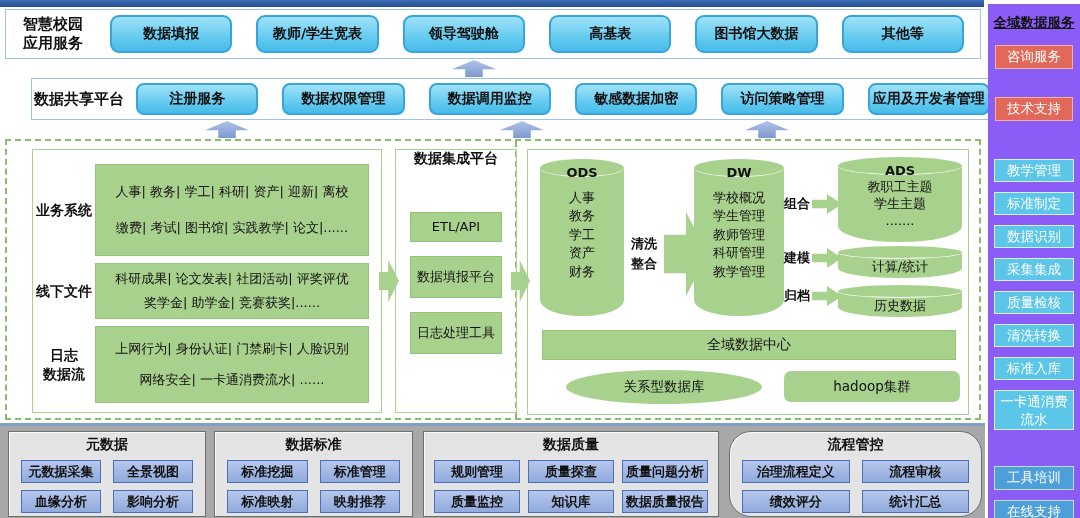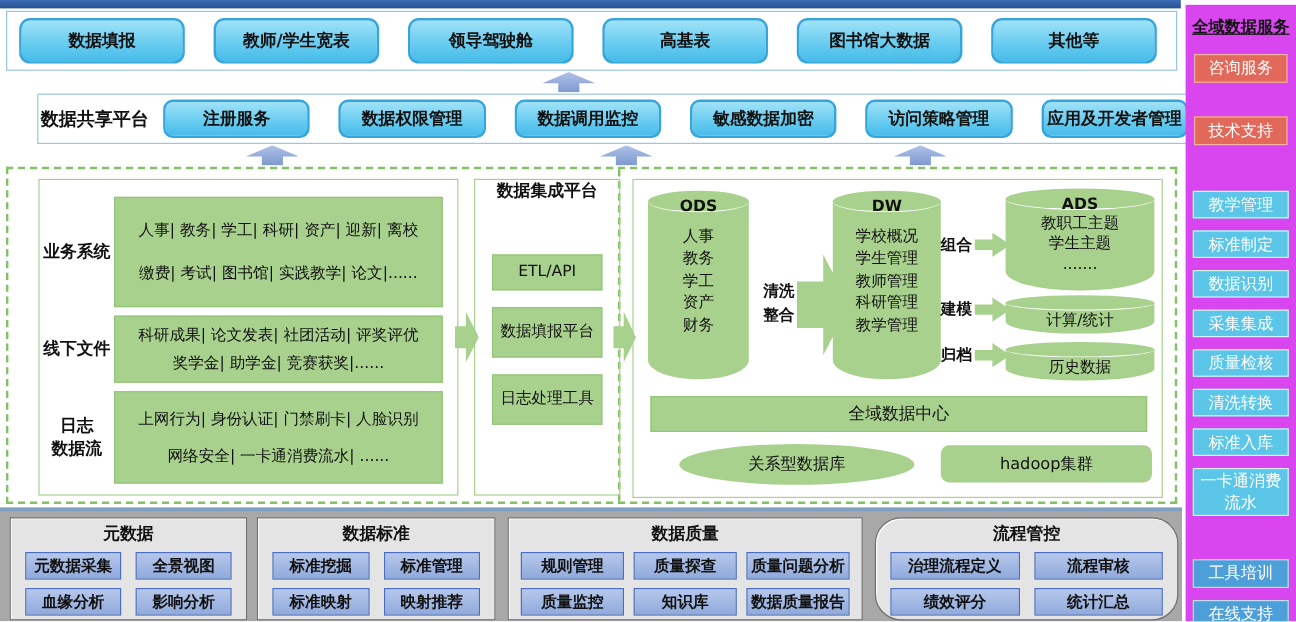--- a/index.html
+++ b/index.html
@@ -73,21 +73,21 @@
   .dw  { left:166px; top:18px; width:90px; height:148px; }
   .ads { left:310px; top:16px; width:124px; height:76px; }
   .ads .cyl-body { margin-top:1px; line-height:1.3; }
   .cyl-s { position:absolute; background:#A9D18E; border-radius:0 0 48% 48% / 0 0 10px 10px;
     display:flex; align-items:center; justify-content:center; font-size:13px; padding-top:4px; box-sizing:border-box; }
   .cyl-s::before { content:""; position:absolute; left:0; top:-6px; width:100%; height:13px;
     background:#A9D18E; border-radius:50%; border-bottom:1.5px solid #ffffff; box-sizing:border-box; }
   .calc { left:310px; top:102px; width:124px; height:26px; }
   .hist { left:310px; top:141px; width:124px; height:26px; }
 
-  .etl-label { position:absolute; left:103px; top:84px; width:36px; text-align:center;
+  .etl-label { position:absolute; left:103px; top:84px; width:36px; text-align:left;
     font-size:13px; font-weight:600; white-space:pre-line; line-height:1.5; }
   .barr { position:absolute; left:136px; top:62px; width:44px; height:84px; background:#A9D18E;
     clip-path:polygon(0 27%,50% 27%,50% 0,100% 50%,50% 100%,50% 73%,0 73%); }
   .branch { position:absolute; left:256px; display:flex; align-items:center; }
   .b0 { top:42px; } .b1 { top:96px; } .b2 { top:134px; }
   .bl { font-size:13px; font-weight:600; }
   .sarr { width:30px; height:24px; margin-left:2px; background:#A9D18E;
     clip-path:polygon(0 32%,50% 32%,50% 8%,100% 50%,50% 92%,50% 68%,0 68%); }
 
   .dcbar { position:absolute; left:14px; top:180px; width:414px; height:30px; background:#A9D18E; border:1px solid #95c478;
@@ -107,40 +107,44 @@
   .p3 { left:423px; width:296px; }
   .p4 { left:729px; width:253px;border-radius:22px; }
   .panel-title { text-align:center; font-weight:bold; font-size:14px; margin-top:4px; }
   .pgrid { display:grid; gap:7px 12px; padding:6px 12px 0; }
   .cols2 { grid-template-columns:1fr 1fr; }
   .cols3 { grid-template-columns:86px 86px 1fr; gap:7px 8px; padding:6px 10px 0; }
   .pbox { height:23px; background:linear-gradient(180deg,#b7c7ea,#8FAADC); border:1px solid #4b6fbe;
     display:flex; align-items:center; justify-content:center; font-size:13px; font-weight:600; box-sizing:border-box; }
 
   
-  .sidebar { position:absolute; left:988px; top:4px; width:92px; height:514px; background:#d946ef; }
+  .sidebar { position:absolute; left:988px; top:4px; width:92px; height:514px; background:#8b5cf6; }
   .sb-title { font-size:13.5px; font-weight:bold; text-decoration:underline; text-align:center; margin-top:10px; }
   .sb-item { display:flex; align-items:center; justify-content:center; text-align:center;
     color:#fff; font-size:13.5px; box-sizing:border-box; }
   .sb-red { width:78px; height:24px; margin:28px auto 0; background:#E2695A; border:1px solid #f2b0a5; }
   .sb-red.first { margin-top:13px; }
   .sb-sky { width:80px; height:23px; margin:10px auto 0; background:#5BC6E8; border:1px solid #d6f1fa; }
   .sb-sky.first { margin-top:38px; }
   .sb-sky.tall { height:40px; line-height:1.35; }
   .sb-dark { width:80px; height:24px; margin:10px auto 0; background:#4C9FD8; border:1px solid #c2ddf1; }
   .sb-dark.first { margin-top:36px; }
 </style>
 </head>
 <body>
 
 <div class="stage">
 
   <div class="topbar"></div>
 
   <div class="band band1">
+    <div class="band-label">
+      <span>智慧校园</span>
+      <span>应用服务</span>
+    </div>
     <div class="pills">
       <div class="pill">数据填报</div>
       <div class="pill">教师/学生宽表</div>
       <div class="pill">领导驾驶舱</div>
       <div class="pill">高基表</div>
       <div class="pill">图书馆大数据</div>
       <div class="pill">其他等</div>
     </div>
   </div>
 

